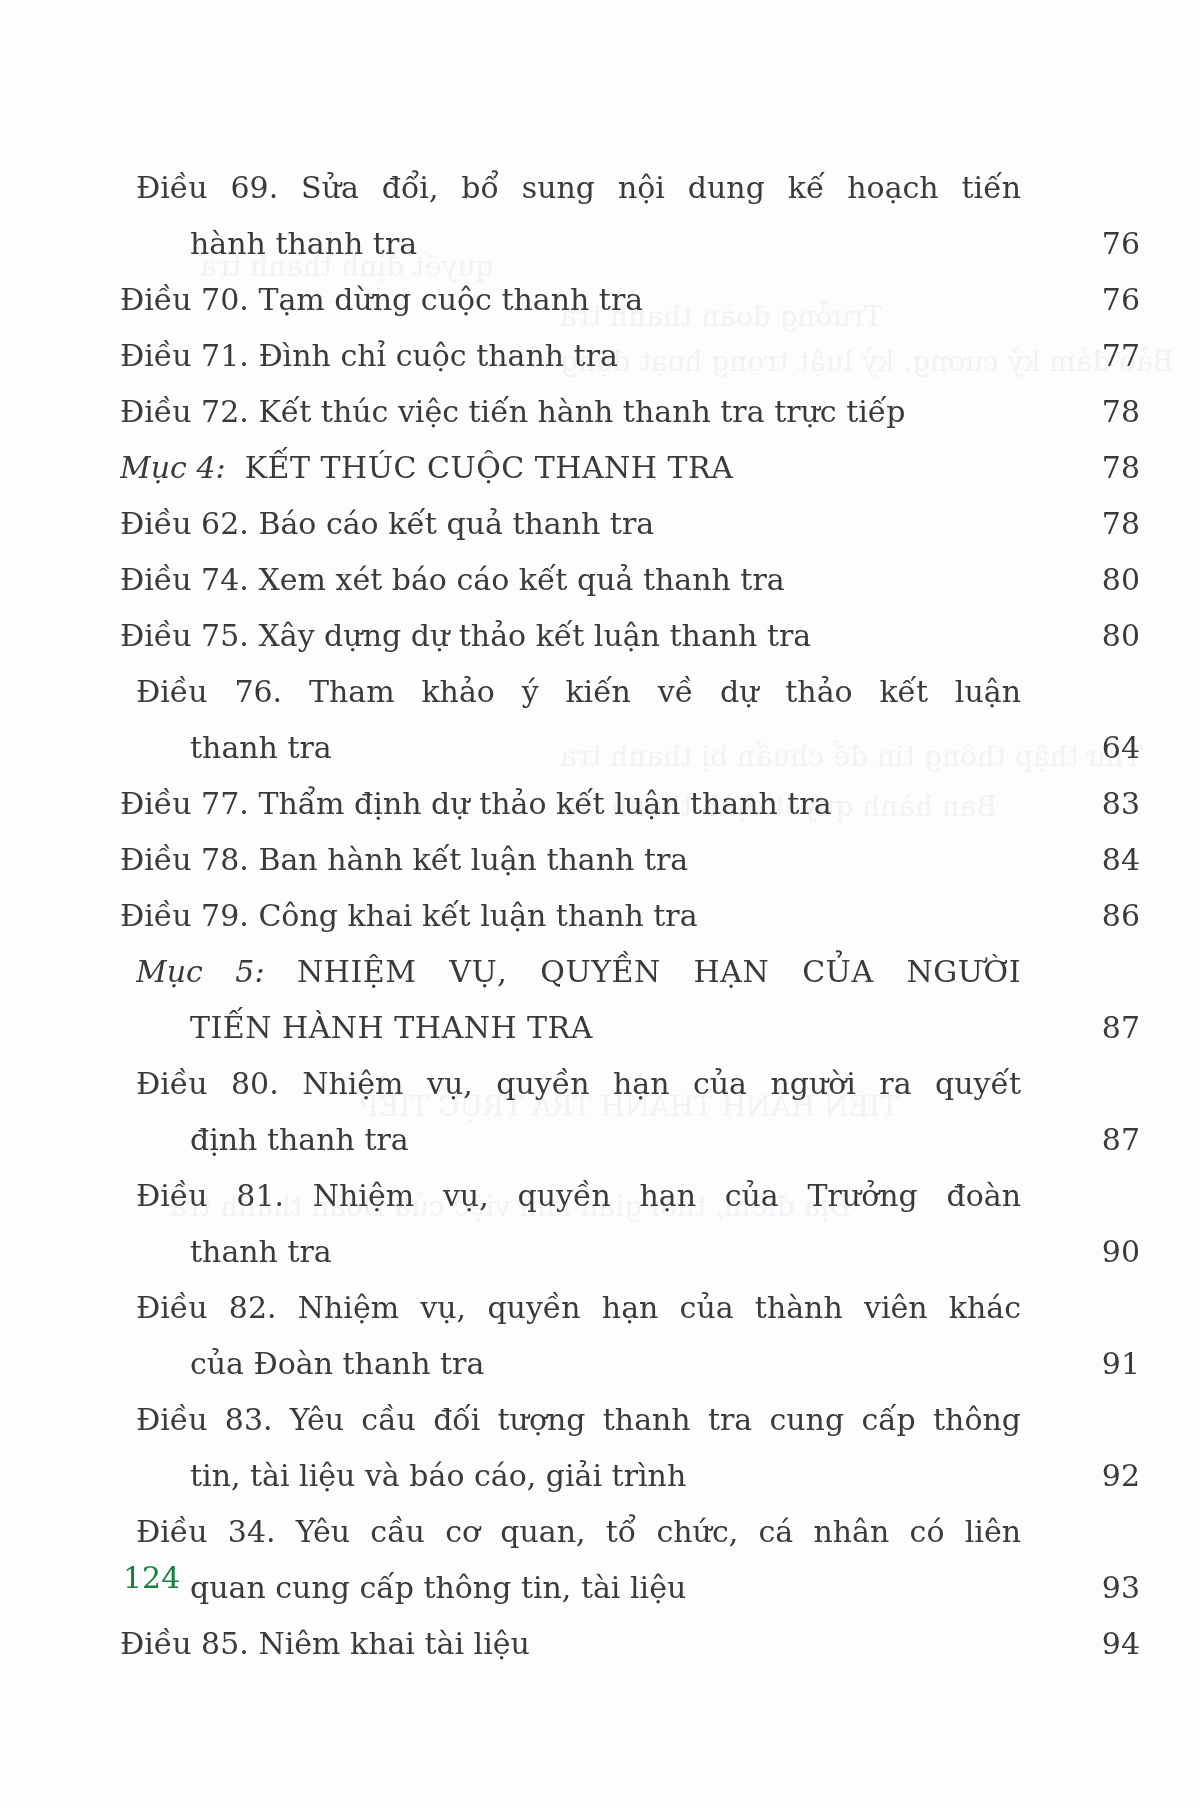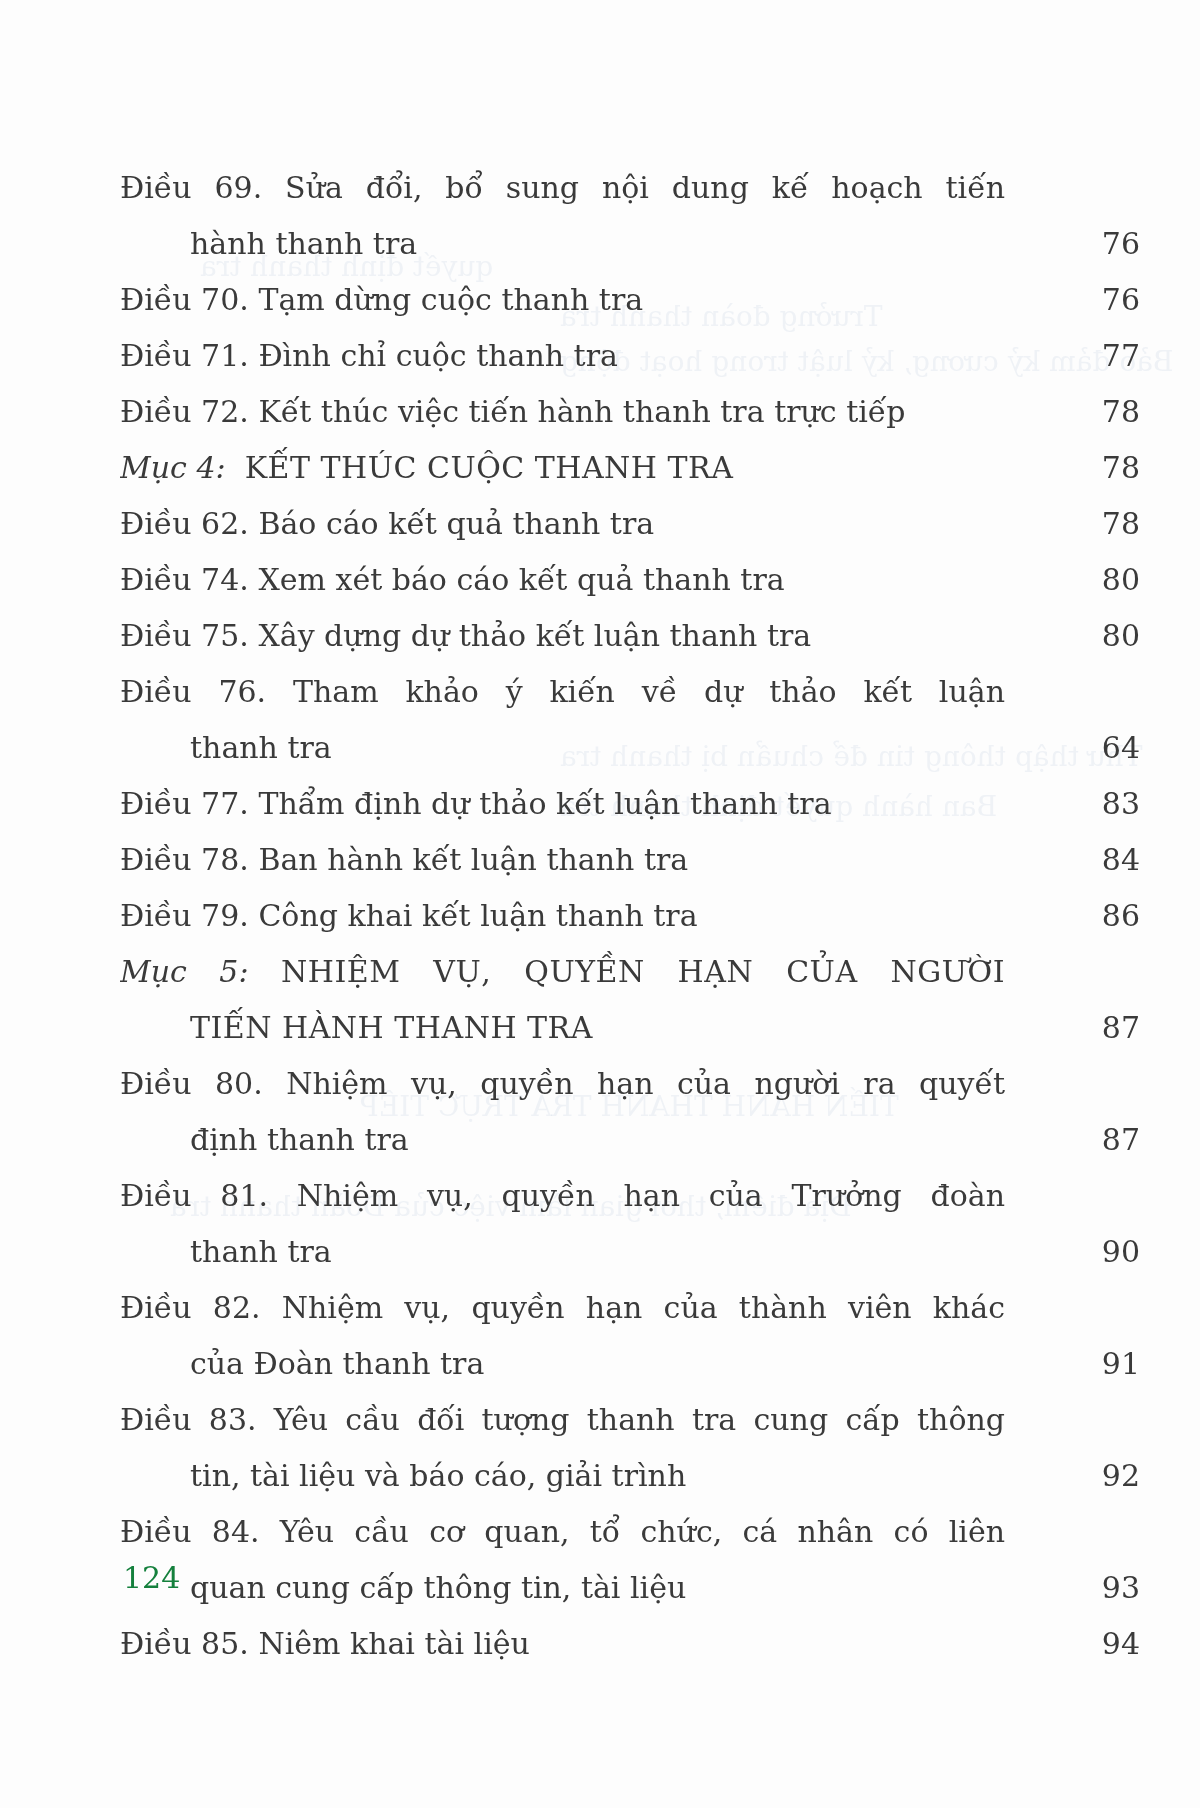--- a/index.html
+++ b/index.html
@@ -51,20 +51,21 @@
     }
     .row .text {
       position: absolute;
       left: 0;
       width: 885px;
       overflow: hidden;
     }
     .row.justify .text {
       text-align: justify;
       text-align-last: justify;
+      margin-left: 16px;
     }
     .row.cont .text {
       left: 52px;
       width: 830px;
       margin-left: 18px;
     }
     .row .pg {
       position: absolute;
       right: 0;
       width: 60px;
@@ -201,21 +202,21 @@
 
     <div class="row justify">
       <span class="text"><span>Điều 83.</span> <span>Yêu cầu đối tượng thanh tra cung cấp thông</span></span>
     </div>
     <div class="row cont">
       <span class="text">tin, tài liệu và báo cáo, giải trình</span>
       <span class="pg">92</span>
     </div>
 
     <div class="row justify">
-      <span class="text"><span>Điều 84.</span> <span>Yêu cầu cơ quan, tổ chức, cá nhân có liên</span></span>
+      <span class="text"><span>Điều 34.</span> <span>Yêu cầu cơ quan, tổ chức, cá nhân có liên</span></span>
     </div>
     <div class="row cont">
       <span class="text">quan cung cấp thông tin, tài liệu</span>
       <span class="pg">93</span>
     </div>
 
     <div class="row">
       <span class="text"><span>Điều 85.</span> <span>Niêm khai tài liệu</span></span>
       <span class="pg">94</span>
     </div>

